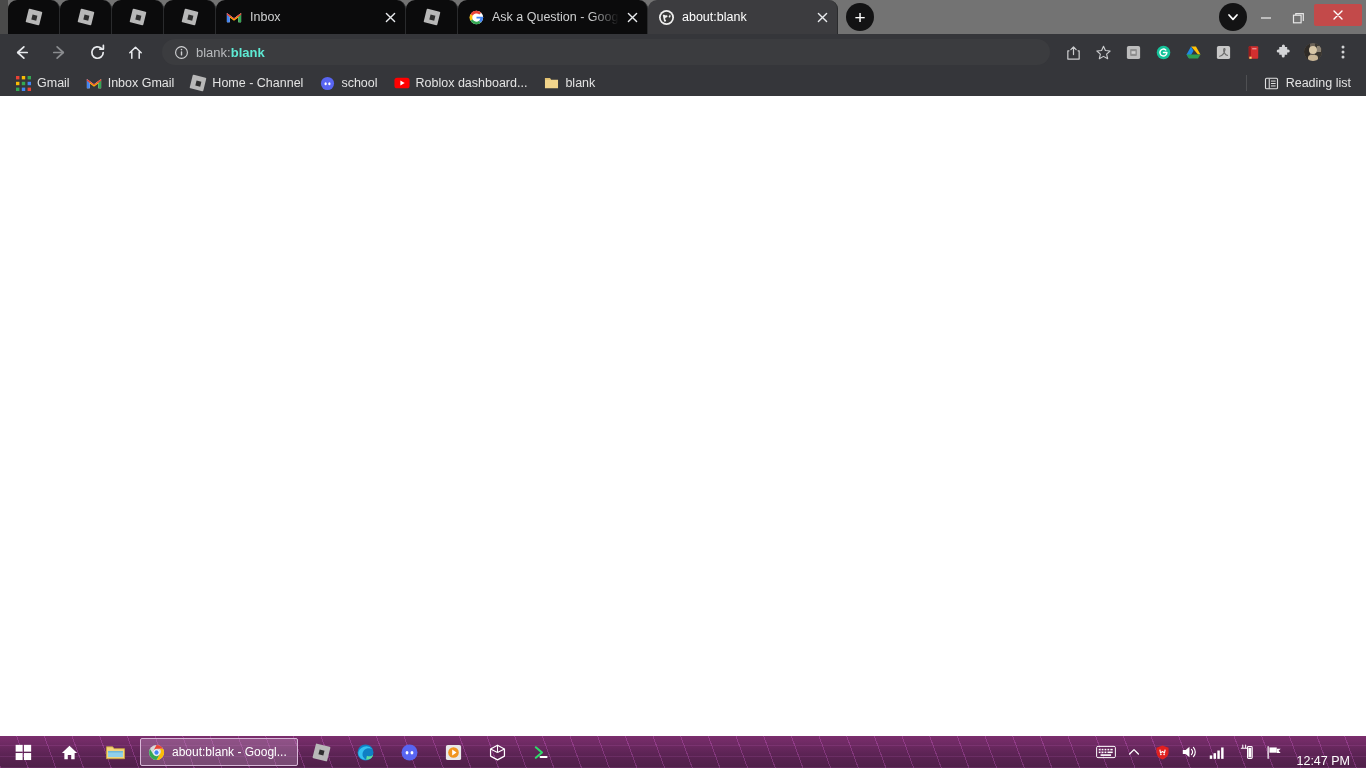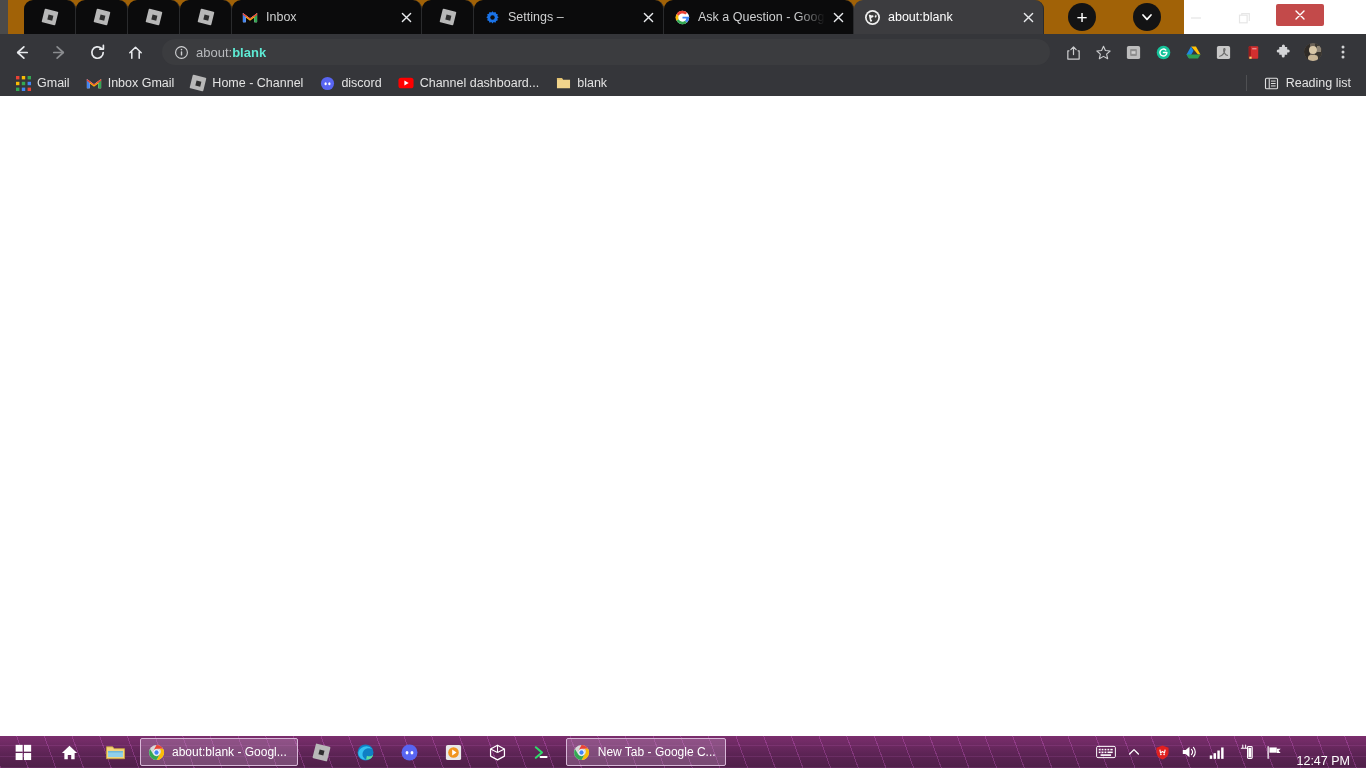--- a/index.html
+++ b/index.html
@@ -5,23 +5,23 @@
   * { margin:0; padding:0; box-sizing:border-box; }
   html,body { width:1366px; height:768px; overflow:hidden; }
   body {
     font-family:"Liberation Sans", sans-serif;
     background:#ffffff;
     -webkit-font-smoothing:antialiased;
   }
 
   
   #tabstrip{
-    position:absolute; top:0; left:0; width:1184px; height:34px;
-    background:#a16207;
-    display:flex; align-items:flex-end;gap:16px;
+    position:absolute; top:0; left:0; width:1366px; height:34px;
+    background:#737373;
+    display:flex; align-items:flex-end;
   }
   .tabstrip-pad{ width:8px; height:34px; background:#4a4a4a; flex:none; }
   .tab{
     position:relative; height:34px; flex:none;
     background:#0b0b0c;
     border-top-left-radius:9px; border-top-right-radius:9px;
     display:flex; align-items:center;
     padding:0 6px 0 10px;
     color:#cfd0d1;
     font-size:12.5px;
@@ -191,34 +191,20 @@
           </svg>
         </span>
       </div>
       <div class="tab mini" style="width: 52px;">
         <span class="fav" style="display: flex; align-items: center; justify-content: center;">
           <span class="roblox"></span>
         </span>
       </div>
       <div class="tab" style="width: 190px;">
         <span class="fav" style="display: flex; align-items: center; justify-content: center;">
-          <svg width="15" height="15" viewBox="0 0 16 16">
-            <path d="M8 1.2 l1.3 1.5 1.9 -0.6 0.6 1.9 1.9 0.6 -0.6 1.9 1.5 1.3 -1.5 1.3 0.6 1.9 -1.9 0.6 -0.6 1.9 -1.9 -0.6 -1.3 1.5 -1.3 -1.5 -1.9 0.6 -0.6 -1.9 -1.9 -0.6 0.6 -1.9 -1.5 -1.3 1.5 -1.3 -0.6 -1.9 1.9 -0.6 0.6 -1.9 1.9 0.6 Z" fill="#1a73e8"></path>
-            <circle cx="8" cy="8" r="2.4" fill="#0b0b0c"></circle>
-          </svg>
-        </span>
-        <span class="ttl">Settings –</span>
-        <span class="tclose">
-          <svg width="11" height="11" viewBox="0 0 11 11">
-            <path d="M1.4 1.4 L9.6 9.6 M9.6 1.4 L1.4 9.6" stroke="#e8eaed" stroke-width="1.4" stroke-linecap="round"></path>
-          </svg>
-        </span>
-      </div>
-      <div class="tab" style="width: 190px;">
-        <span class="fav" style="display: flex; align-items: center; justify-content: center;">
           <svg width="15" height="15" viewBox="0 0 18 18">
             <circle cx="9" cy="9" r="8" fill="#ffffff"></circle>
             <path d="M9 1 a8 8 0 0 1 5.6 2.3 L12.4 5.5 A5 5 0 0 0 4.4 7 L1.8 5 A8 8 0 0 1 9 1 Z" fill="#ea4335"></path>
             <path d="M1.8 5 L4.4 7 a5 5 0 0 0 0 4 L1.8 13 A8 8 0 0 1 1.8 5 Z" fill="#fbbc05"></path>
             <path d="M1.8 13 L4.4 11 a5 5 0 0 0 7.6 1.9 l2.4 2.1 A8 8 0 0 1 1.8 13 Z" fill="#34a853"></path>
             <path d="M17 9 a8 8 0 0 1 -2.6 6 l-2.4 -2.1 a5 5 0 0 0 1.6 -2.7 H9 V8 h8 Z" fill="#4285f4"></path>
           </svg>
         </span>
         <span class="ttl">Ask a Question - Google</span>
         <span class="tclose">
@@ -303,21 +289,21 @@
   </div>
 
   <div id="omnibox">
     <span class="iconinfo">
       <svg width="15" height="15" viewBox="0 0 16 16">
         <circle cx="8" cy="8" r="6.3" stroke="#cfd0d2" stroke-width="1.2" fill="none"></circle>
         <circle cx="8" cy="4.9" r="0.85" fill="#cfd0d2"></circle>
         <rect x="7.25" y="6.7" width="1.5" height="4.6" rx="0.7" fill="#cfd0d2"></rect>
       </svg>
     </span>
-    <span class="urlwrap"><span>about:</span><b>blank</b></span>
+    <span class="urlwrap"><span>blank:</span><b>blank</b></span>
   </div>
 
   <div id="tb-right">
     <div class="tbicon">
       <svg width="17" height="17" viewBox="0 0 18 18">
         <path d="M4.2 7.2 H3 V16 H15 V7.2 H13.8" stroke="#cbccce" stroke-width="1.3" fill="none" stroke-linecap="round" stroke-linejoin="round"></path>
         <path d="M9 11.2 V3.2 M9 3.2 L6.2 6 M9 3.2 L11.8 6" stroke="#cbccce" stroke-width="1.3" fill="none" stroke-linecap="round" stroke-linejoin="round"></path>
       </svg>
     </div>
     <div class="tbicon">
@@ -429,30 +415,30 @@
         <span>Home - Channel</span>
       </div>
       <div class="bm">
         <span class="bmico">
           <svg width="15" height="15" viewBox="0 0 16 16">
             <circle cx="8" cy="8" r="7" fill="#5865f2"></circle>
             <ellipse cx="6" cy="8.2" rx="1.2" ry="1.6" fill="#fff"></ellipse>
             <ellipse cx="10" cy="8.2" rx="1.2" ry="1.6" fill="#fff"></ellipse>
           </svg>
         </span>
-        <span>discord</span>
+        <span>school</span>
       </div>
       <div class="bm">
         <span class="bmico">
           <svg width="16" height="12" viewBox="0 0 18 13">
             <rect x="0.5" y="0.5" width="17" height="12" rx="3" fill="#ff0000"></rect>
             <path d="M7.2 3.6 L12 6.5 L7.2 9.4 Z" fill="#ffffff"></path>
           </svg>
         </span>
-        <span>Channel dashboard...</span>
+        <span>Roblox dashboard...</span>
       </div>
       <div class="bm">
         <span class="bmico">
           <svg width="15" height="14" viewBox="0 0 16 15">
             <path d="M1 2.2 H6.2 L7.5 4 H15 V13 H1 Z" fill="#f2d58c"></path>
             <path d="M1 2.2 H6.2 L7.5 4 H1 Z" fill="#e0bf6e"></path>
           </svg>
         </span>
         <span>blank</span>
       </div>
@@ -544,33 +530,20 @@
       <path d="M10 2.3 V10 M10 10 L2.7 6.3 M10 10 L17.3 6.3" stroke="#ffffff" stroke-width="1.1" fill="none"></path>
     </svg>
   </div>
   <div class="tbk small">
     <svg width="19" height="19" viewBox="0 0 20 20">
       <path d="M4 4.5 L10.5 10 L4 15.5" stroke="#2fd96a" stroke-width="2.2" fill="none" stroke-linecap="round" stroke-linejoin="round"></path>
       <rect x="8" y="13.6" width="8.4" height="2.2" rx="1" fill="#ffffff"></rect>
     </svg>
   </div>
 
-  <div class="taskwin">
-    <span class="twi">
-      <svg width="17" height="17" viewBox="0 0 18 18">
-        <circle cx="9" cy="9" r="8" fill="#d9d9d9"></circle>
-        <path d="M9 1 A8 8 0 0 1 16 5.1 L9.6 5.1 A4 4 0 0 0 5.6 7.3 Z" fill="#ea4335"></path>
-        <path d="M16 5.1 A8 8 0 0 1 9 17 L12.3 11 A4 4 0 0 0 12.5 5.1 Z" fill="#fbbc05"></path>
-        <path d="M9 17 A8 8 0 0 1 2.1 5.3 L5.6 11.1 A4 4 0 0 0 12.3 11 Z" fill="#34a853"></path>
-        <circle cx="9" cy="9" r="3.2" fill="#ffffff"></circle>
-        <circle cx="9" cy="9" r="2.3" fill="#4285f4"></circle>
-      </svg>
-    </span>
-    <span>New Tab - Google C...</span>
-  </div>
 
   <div id="tray">
     <div class="tray">
       <svg width="20" height="14" viewBox="0 0 22 15">
         <rect x="0.7" y="1.3" width="20.6" height="12.4" rx="1.4" stroke="#ffffff" stroke-width="1.1" fill="none"></rect>
         <rect x="3" y="4" width="2" height="1.7" fill="#fff"></rect>
           <rect x="6.2" y="4" width="2" height="1.7" fill="#fff"></rect>
         <rect x="9.4" y="4" width="2" height="1.7" fill="#fff"></rect>
           <rect x="12.6" y="4" width="2" height="1.7" fill="#fff"></rect>
         <rect x="15.8" y="4" width="2.6" height="1.7" fill="#fff"></rect>

